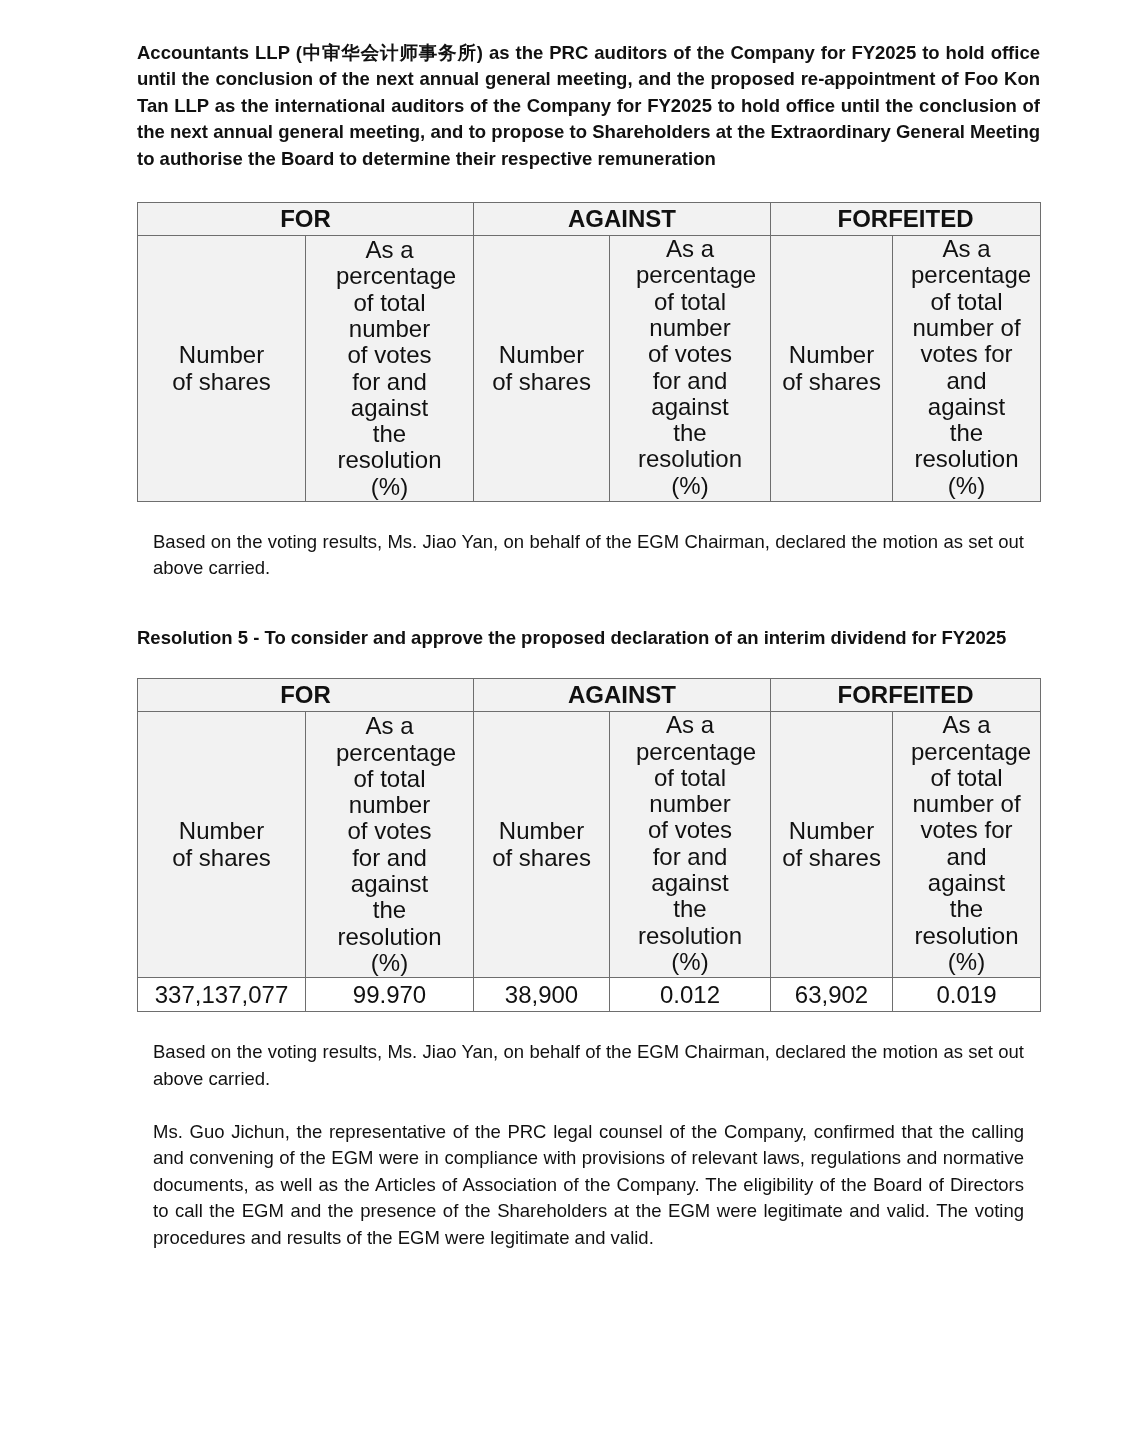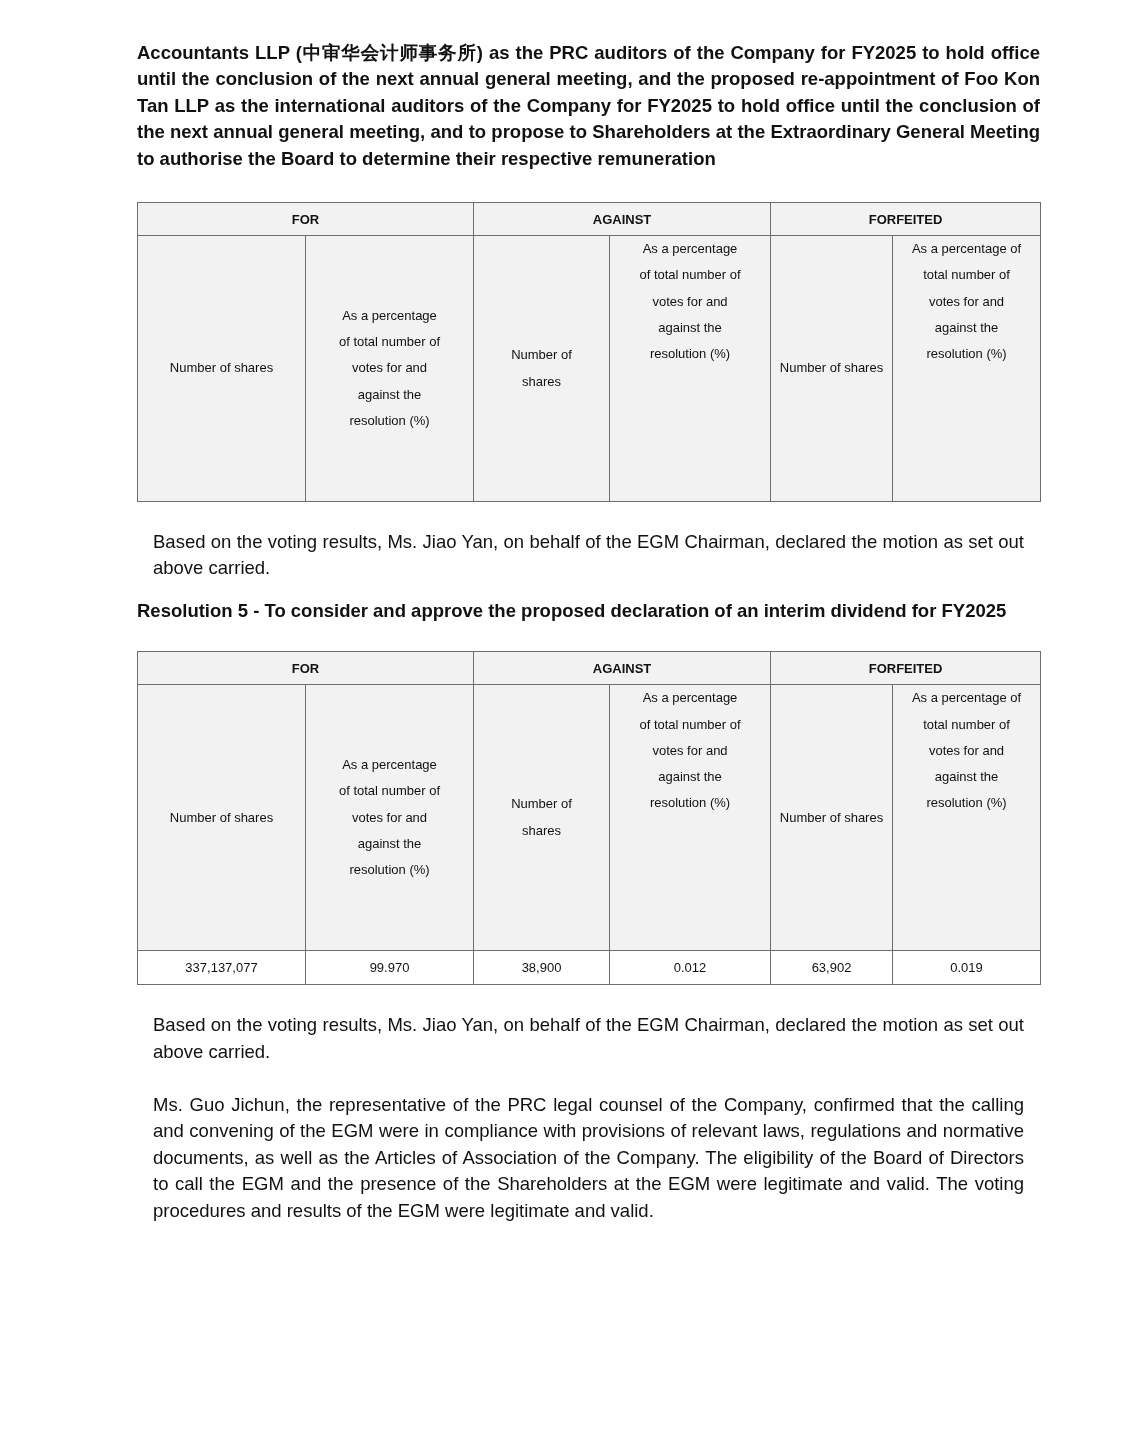--- a/index.html
+++ b/index.html
@@ -1,21 +1,21 @@
 <!DOCTYPE html>
 <html><head>
 <meta charset="utf-8">
 <style>
   html, body { margin: 0; padding: 0; background: #ffffff; }
   body { width: 1140px; height: 1450px; position: relative; font-family: "Liberation Sans", sans-serif; color: #111; }
   .page { position: absolute; left: 137px; top: 40px; width: 903px; }
   .para-bold { font-weight: bold; font-size: 18.5px; line-height: 26.4px; text-align: justify; margin: 0; }
   .para { font-size: 18.5px; line-height: 26.4px; text-align: justify; margin: 16px; }
   table.votes { border-collapse: collapse; width: 903px; table-layout: fixed; }
-  table.votes td, table.votes th { border: 1.5px solid #6e6e6e; text-align: center; font-size: 13px; padding: 0; }
+  table.votes td, table.votes th { border: 1.5px solid #6e6e6e; text-align: center; font-size: 24px; padding: 0; }
   table.votes th.grp { font-weight: bold; background: #f2f2f2; height: 32px; }
   table.votes td.sub { background: #f2f2f2; line-height: 26.3px; vertical-align: middle; }
   table.votes td.val { background: #fff; height: 33px; }
 </style>
 </head>
 <body>
 
 <div class="page">
 
   <p class="para-bold">Accountants LLP (中审华会计师事务所) as the PRC auditors of the Company for FY2025 to hold office until the conclusion of the next annual general meeting, and the proposed re-appointment of Foo Kon Tan LLP as the international auditors of the Company for FY2025 to hold office until the conclusion of the next annual general meeting, and to propose to Shareholders at the Extraordinary General Meeting to authorise the Board to determine their respective remuneration</p>
@@ -53,21 +53,21 @@
           </td>
       <td class="sub" style="vertical-align:top;">
             <div style="padding:0 18px;">As a percentage of total number of votes for and against the resolution (%)</div>
           </td>
     </tr>
   </tbody>
     </table>
 
   <p class="para" style="margin-top:27px;">Based on the voting results, Ms. Jiao Yan, on behalf of the EGM Chairman, declared the motion as set out above carried.</p>
 
-  <p class="para-bold" style="margin-top:16px;">Resolution 5 - To consider and approve the proposed declaration of an interim dividend for FY2025</p>
+  <p class="para-bold" style="margin-top:43px;">Resolution 5 - To consider and approve the proposed declaration of an interim dividend for FY2025</p>
 
   <table class="votes" style="margin-top:27px;">
     <colgroup>
         <col style="width:168px">
         <col style="width:168px">
         <col style="width:136px">
         <col style="width:161px">
         <col style="width:122px">
         <col style="width:148px">
       </colgroup>

